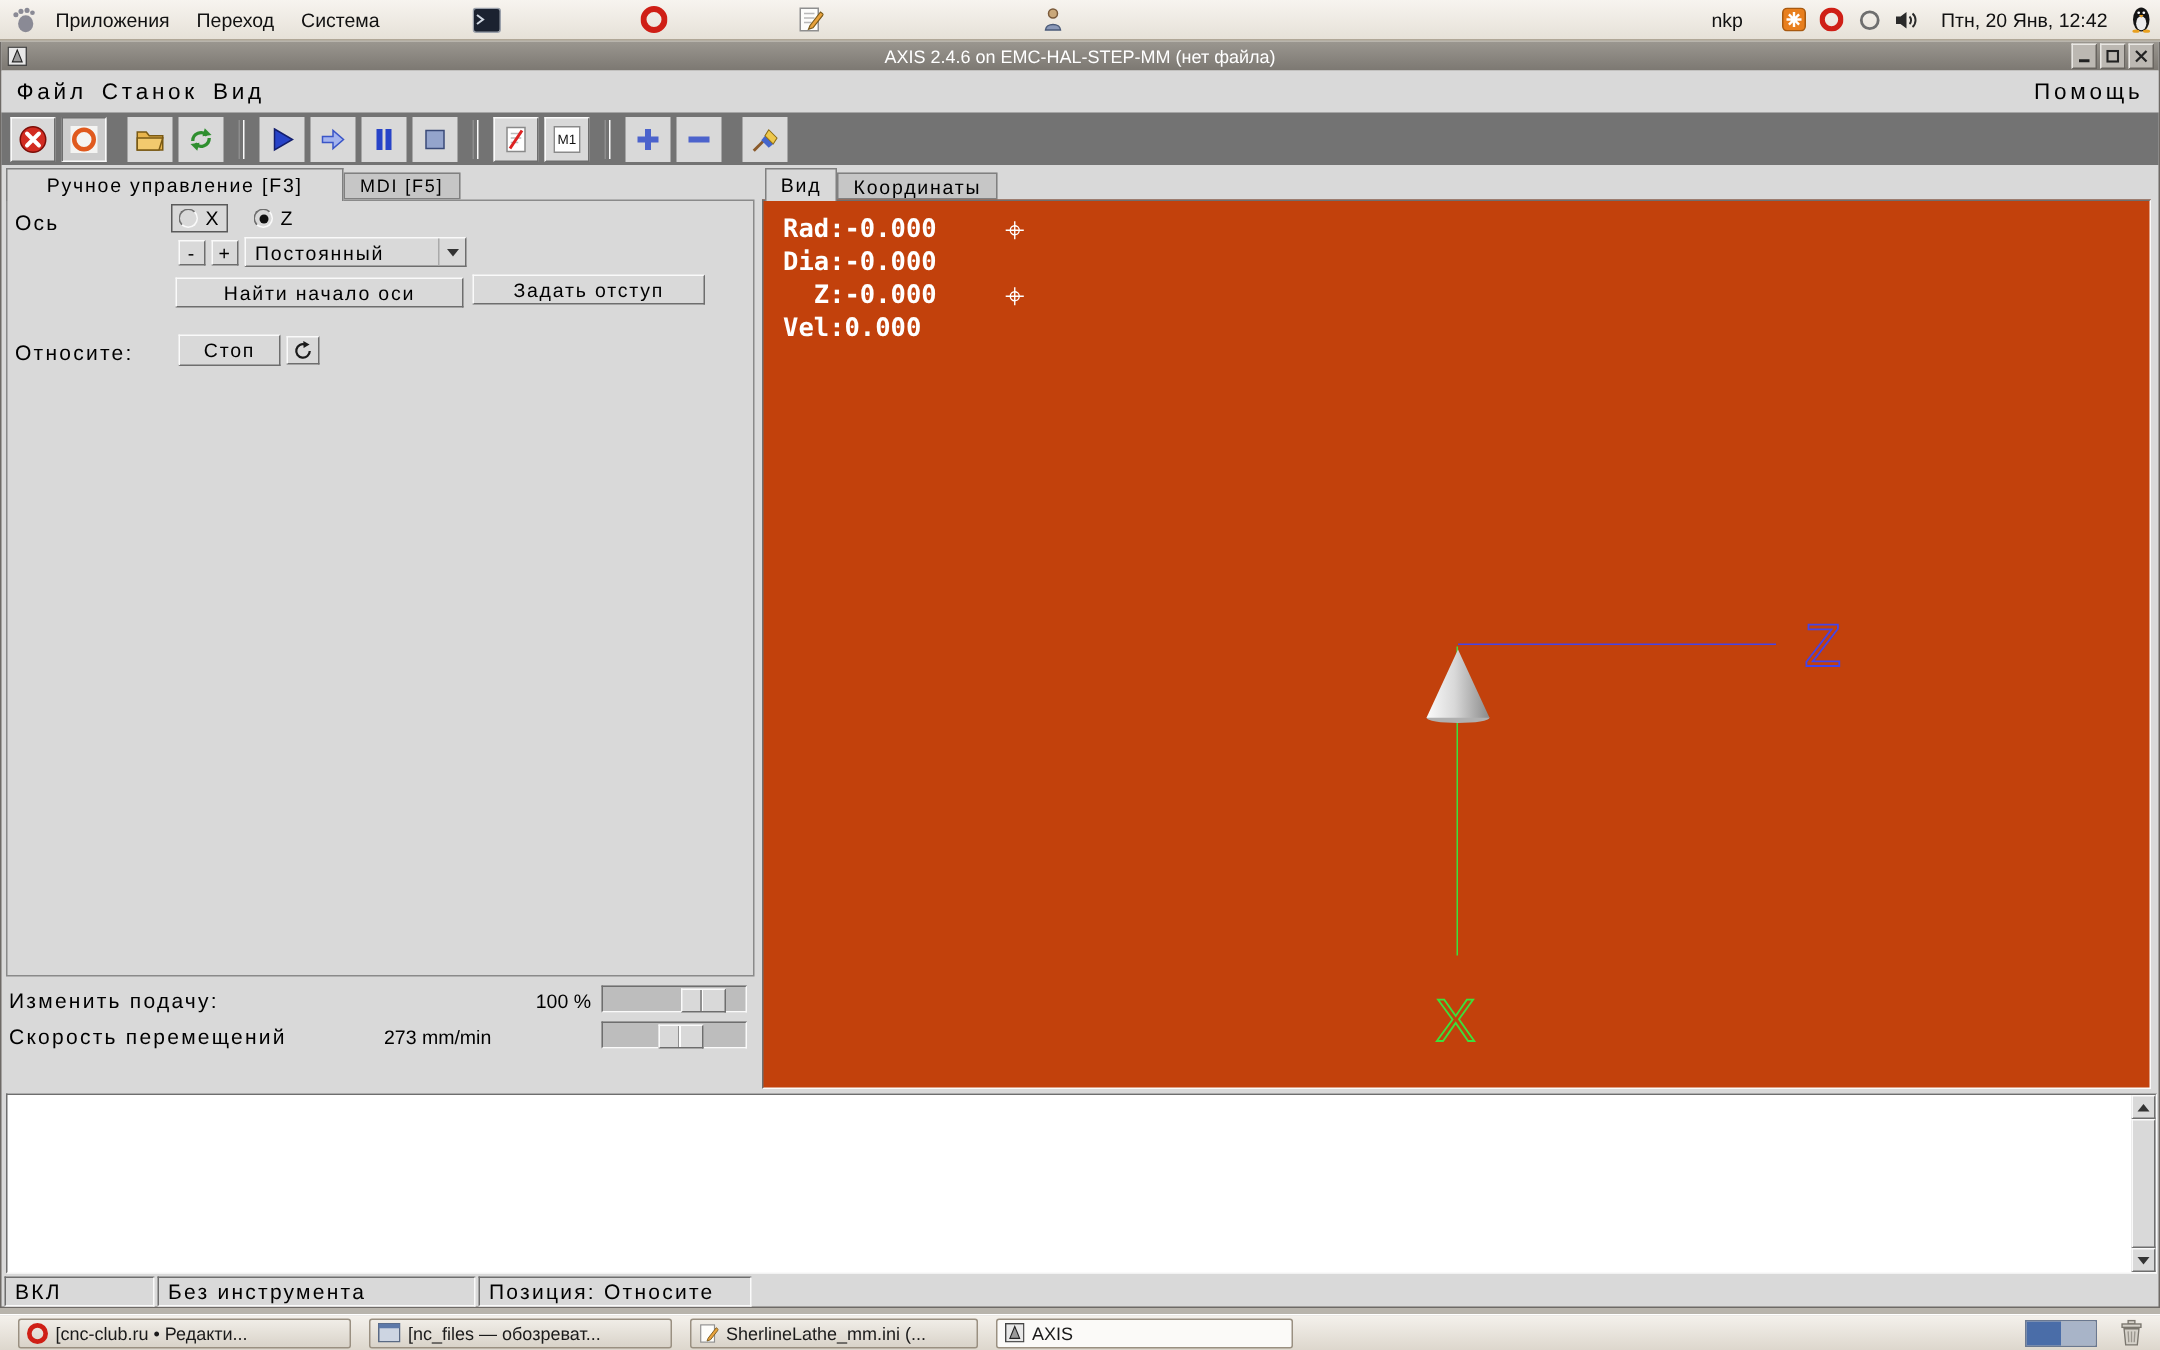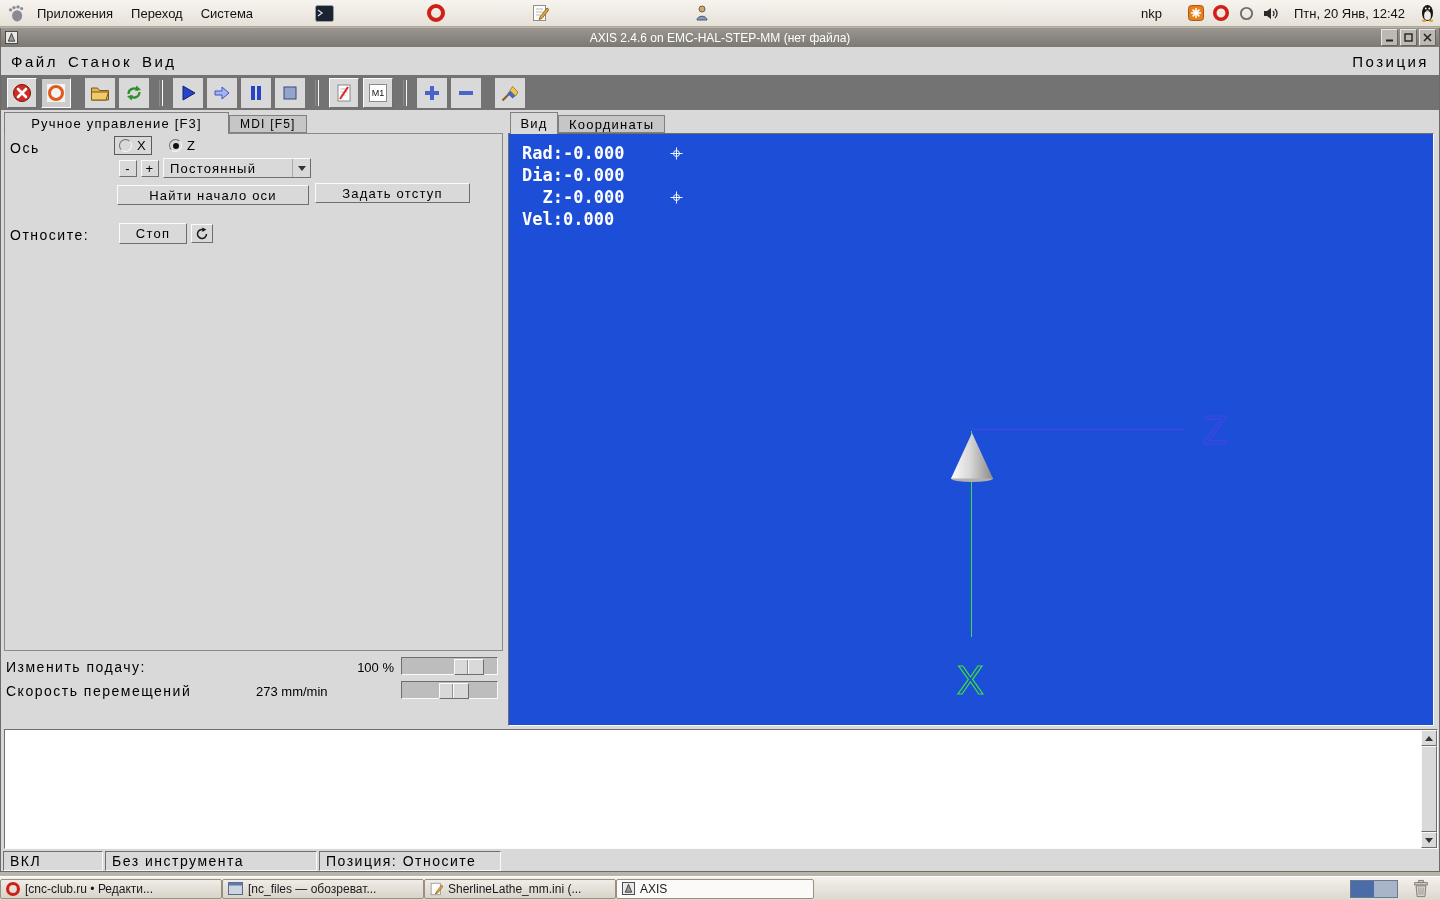--- a/index.html
+++ b/index.html
@@ -82,21 +82,21 @@
   .ov-label{position:absolute;left:5px;top:4px;font-size:14px;letter-spacing:1.5px;white-space:nowrap}
   .ov-value{position:absolute;left:255px;top:5px;font-size:13px;white-space:nowrap}
   .ov-value.right{left:auto;right:107px}
   .slider{position:absolute;left:400px;top:2px;width:97px;height:18px;box-sizing:border-box;
     background:#bdbdbd;border:1px solid;border-color:#6e6e6e #fafafa #fafafa #6e6e6e}
   .slider-handle{position:absolute;top:1px;width:28px;height:14px;background:#d9d9d9;
     border:1px solid;border-color:#fafafa #6e6e6e #6e6e6e #fafafa;
     background-image:linear-gradient(90deg,transparent 12px,#909090 12px,#909090 13px,#fdfdfd 13px,#fdfdfd 14px,transparent 14px)}
 
   
-  #canvas{position:absolute;left:507px;top:105px;width:926px;height:593px;background:#1d4ed8;
+  #canvas{position:absolute;left:507px;top:105px;width:926px;height:593px;background:#c2410c;
     border:1px solid;border-color:#6e6e6e #fafafa #fafafa #6e6e6e;box-sizing:border-box;overflow:hidden}
   .dro-row{position:absolute;left:6px;display:flex;align-items:center;height:22px;
     font-family:"DejaVu Sans Mono",monospace;font-weight:bold;font-size:17px;color:#fff}
   .dro-label{display:inline-block;width:48px;text-align:right;white-space:pre}
   .dro-value{display:inline-block;width:104px;text-align:left;white-space:pre}
   .homed{margin-left:3px}
   #z-line{left:463px;top:295px;width:212px;height:1px;background:#4444e8}
   #x-line{left:462px;top:297px;width:1px;height:206px;background:#3ce03c}
 
   
@@ -108,21 +108,21 @@
     display:flex;align-items:center;justify-content:center}
   .sb-thumb{flex:1;background:#d9d9d9;border:1px solid;border-color:#fafafa #6e6e6e #6e6e6e #fafafa}
   .status-box{position:absolute;top:823px;height:20px;box-sizing:border-box;background:#d9d9d9;
     border:1px solid;border-color:#6e6e6e #fafafa #fafafa #6e6e6e;
     font-size:14px;letter-spacing:1.5px;display:flex;align-items:center;padding-left:6px;white-space:nowrap;overflow:hidden}
 
   
   #taskbar{position:absolute;left:0;top:876px;width:1440px;height:24px;
     background:linear-gradient(#f4f1ec,#ddd7cd);border-top:1px solid #fff;
     display:flex;align-items:center;box-sizing:border-box}
-  .task-btn{height:20px;margin-left:0;background:linear-gradient(#f0ede7,#d9d3c9);
+  .task-btn{height:20px;margin-left:12px;background:linear-gradient(#f0ede7,#d9d3c9);
     border:1px solid #9a9081;border-radius:2px;display:flex;align-items:center;gap:5px;
     padding:0 5px;font-size:12px;color:#1a1a1a;white-space:nowrap;overflow:hidden;box-sizing:border-box}
   .task-btn.active{background:#fbfaf8}
   #pager{margin-left:auto;display:flex;border:1px solid #6a7890}
   .pager-cell{width:23px;height:16px}
   .pager-cell.current{background:#4a6da8}
   .pager-cell.other{background:#a8b4c8}
 </style>
 </head>
 <body>
@@ -232,21 +232,21 @@
               <path d="M1 1 L8 8 M8 1 L1 8" stroke="#222" stroke-width="1.5"></path>
             </svg>
         </span>
       </span>
     </div>
 
     <div id="menubar">
       <span class="menu-item">Файл</span>
       <span class="menu-item">Станок</span>
       <span class="menu-item">Вид</span>
-      <span class="menu-item" id="menu-help">Позиция</span>
+      <span class="menu-item" id="menu-help">Помощь</span>
     </div>
 
     <div id="toolbar">
       <span class="tool-btn raised" style="margin-left:6px">
         <svg width="20" height="20" viewBox="0 0 20 20">
             <circle cx="10" cy="10" r="8.5" fill="#d22c22" stroke="#7c0e08"></circle>
             <path d="M6 6 L14 14 M14 6 L6 14" stroke="#fff" stroke-width="2.6" stroke-linecap="round"></path>
           </svg>
       </span>
       <span class="tool-btn sunken">

